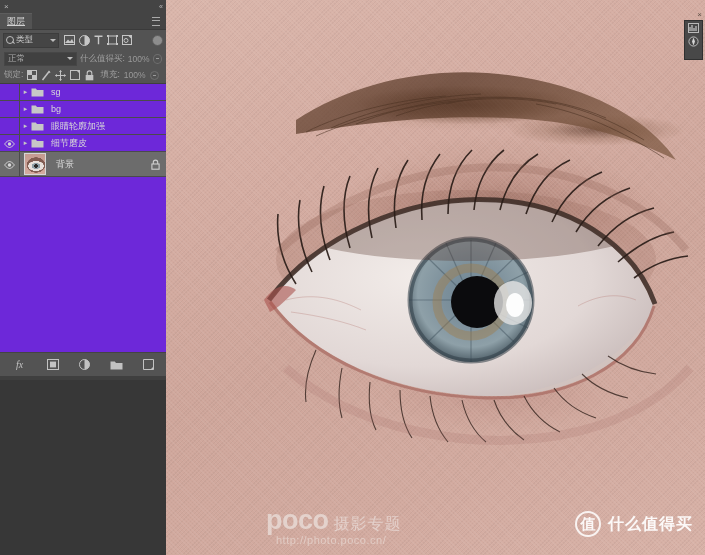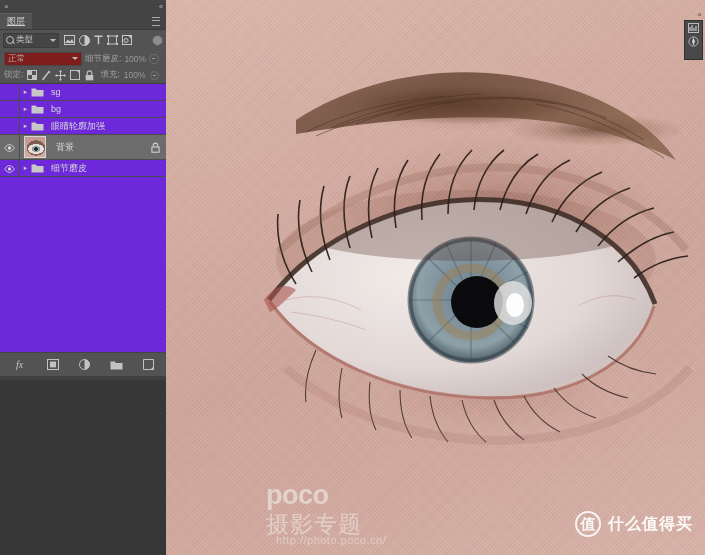--- a/index.html
+++ b/index.html
@@ -132,21 +132,21 @@
   .blend-row {
     height: 17px;
     background: #535353;
     display: flex;
     align-items: center;
     padding: 0 4px;
     box-sizing: border-box;
     gap: 3px;
   }
   .blend-select {
-    background: #7f1d1d;
+    background: #404040;
     border: 1px solid #464646;
     height: 14px;
     width: 78px;
     color: #a9a9a9;
     font-size: 8.5px;
     display: flex; align-items: center;
     padding: 0 3px; box-sizing: border-box; gap: 41px;
   }
   .op-label { color: #a0a0a0; font-size: 8.5px; white-space: nowrap; }
   .op-value { color: #9a9a9a; font-size: 8.5px; }
@@ -320,32 +320,32 @@
   .mp-ico { color: #cfcfcf; display: flex; }
 
   
   #wm-poco {
     position: absolute;
     left: 100px; bottom: 9px;
     display: flex; flex-direction: column;
     pointer-events: none;
   }
   #wm-poco .line1 {
-    display: flex; align-items: baseline; gap: 5px; flex-direction: column;
+    display: flex; align-items: baseline; gap: 5px;
   }
   #wm-poco .poco {
     font-family: "Liberation Sans", sans-serif;
     font-weight: bold;
     font-size: 27px;
     color: rgba(236,226,222,0.72);
     letter-spacing: -0.5px;
     line-height: 26px;
   }
   #wm-poco .cn {
-    font-size: 23px;
+    font-size: 16px;
     color: rgba(236,226,222,0.68);
     line-height: 22px;
     letter-spacing: 1px;
   }
   #wm-poco .url {
     font-size: 11px;
     color: rgba(236,226,222,0.6);
     letter-spacing: 0.5px;
     margin-top: -1px;
     margin-left: 10px;
@@ -434,21 +434,21 @@
         </span>
       </div>
       <div class="kill-toggle"></div>
     </div>
 
     <div class="blend-row">
       <div class="blend-select">
         <span>正常</span>
         <span class="chev" style="margin-left:auto"></span>
       </div>
-      <span class="op-label">细节磨皮:</span>
+      <span class="op-label">什么值得买:</span>
       <span class="op-value">100%</span>
       <span class="tiny-stepper"></span>
     </div>
 
     <div class="lock-row">
       <span class="lk-label">锁定:</span>
       <span class="lk">
         <svg width="10" height="10" viewBox="0 0 10 10">
             <rect x="0.5" y="0.5" width="9" height="9" fill="none" stroke="#c2c2c2"></rect>
             <rect x="0.5" y="0.5" width="4.5" height="4.5" fill="#c2c2c2"></rect>
@@ -507,20 +507,37 @@
         </div>
         <div class="layer-row">
           <div class="eye-cell"></div>
           <div class="expand-cell">▸</div>
           <div class="folder-ico">
             <svg width="13" height="10" viewBox="0 0 13 10">
               <path d="M0.5 9.5 V1.5 H4.8 L6 3 H12.5 V9.5 Z" fill="#c7c7c7"></path>
             </svg>
           </div>
           <span class="layer-name">眼睛轮廓加强</span>
+        </div>
+        <div class="layer-row">
+          <div class="eye-cell">
+            <span class="eye">
+              <svg width="11" height="8" viewBox="0 0 11 8">
+                <path d="M0.6 4 C2.4 1.2 5 0.5 5.5 0.5 C6 0.5 8.6 1.2 10.4 4 C8.6 6.8 6 7.5 5.5 7.5 C5 7.5 2.4 6.8 0.6 4 Z" fill="none" stroke="#d8d8d8" stroke-width="0.9"></path>
+                <circle cx="5.5" cy="4" r="1.7" fill="#d8d8d8"></circle>
+              </svg>
+            </span>
+          </div>
+          <div class="expand-cell">▸</div>
+          <div class="folder-ico">
+            <svg width="13" height="10" viewBox="0 0 13 10">
+              <path d="M0.5 9.5 V1.5 H4.8 L6 3 H12.5 V9.5 Z" fill="#c7c7c7"></path>
+            </svg>
+          </div>
+          <span class="layer-name">细节磨皮</span>
         </div>
         <div class="layer-row tall selected">
           <div class="eye-cell">
             <span class="eye">
               <svg width="11" height="8" viewBox="0 0 11 8">
                 <path d="M0.6 4 C2.4 1.2 5 0.5 5.5 0.5 C6 0.5 8.6 1.2 10.4 4 C8.6 6.8 6 7.5 5.5 7.5 C5 7.5 2.4 6.8 0.6 4 Z" fill="none" stroke="#d8d8d8" stroke-width="0.9"></path>
                 <circle cx="5.5" cy="4" r="1.7" fill="#d8d8d8"></circle>
               </svg>
             </span>
           </div>
@@ -529,37 +546,20 @@
               <div class="mini-eye"></div>
             </div>
           </div>
           <span class="layer-name">背景</span>
           <span class="lock-badge">
             <svg width="9" height="11" viewBox="0 0 9 11">
               <path d="M2.3 5 V3.3 A2.2 2.2 0 0 1 6.7 3.3 V5" fill="none" stroke="#cfcfcf" stroke-width="1.1"></path>
               <rect x="0.9" y="5" width="7.2" height="5.2" fill="none" stroke="#cfcfcf" stroke-width="1.1"></rect>
             </svg>
           </span>
-        </div>
-        <div class="layer-row">
-          <div class="eye-cell">
-            <span class="eye">
-              <svg width="11" height="8" viewBox="0 0 11 8">
-                <path d="M0.6 4 C2.4 1.2 5 0.5 5.5 0.5 C6 0.5 8.6 1.2 10.4 4 C8.6 6.8 6 7.5 5.5 7.5 C5 7.5 2.4 6.8 0.6 4 Z" fill="none" stroke="#d8d8d8" stroke-width="0.9"></path>
-                <circle cx="5.5" cy="4" r="1.7" fill="#d8d8d8"></circle>
-              </svg>
-            </span>
-          </div>
-          <div class="expand-cell">▸</div>
-          <div class="folder-ico">
-            <svg width="13" height="10" viewBox="0 0 13 10">
-              <path d="M0.5 9.5 V1.5 H4.8 L6 3 H12.5 V9.5 Z" fill="#c7c7c7"></path>
-            </svg>
-          </div>
-          <span class="layer-name">细节磨皮</span>
         </div>
       </div>
 
     <div class="panel-bottom">
       <span class="pb-ico">
         <svg width="14" height="8" viewBox="0 0 14 8">
             <circle cx="4" cy="4" r="3.2" fill="none" stroke="#c2c2c2" stroke-width="1.2"></circle>
             <circle cx="10" cy="4" r="3.2" fill="none" stroke="#c2c2c2" stroke-width="1.2"></circle>
           </svg>
       </span>

